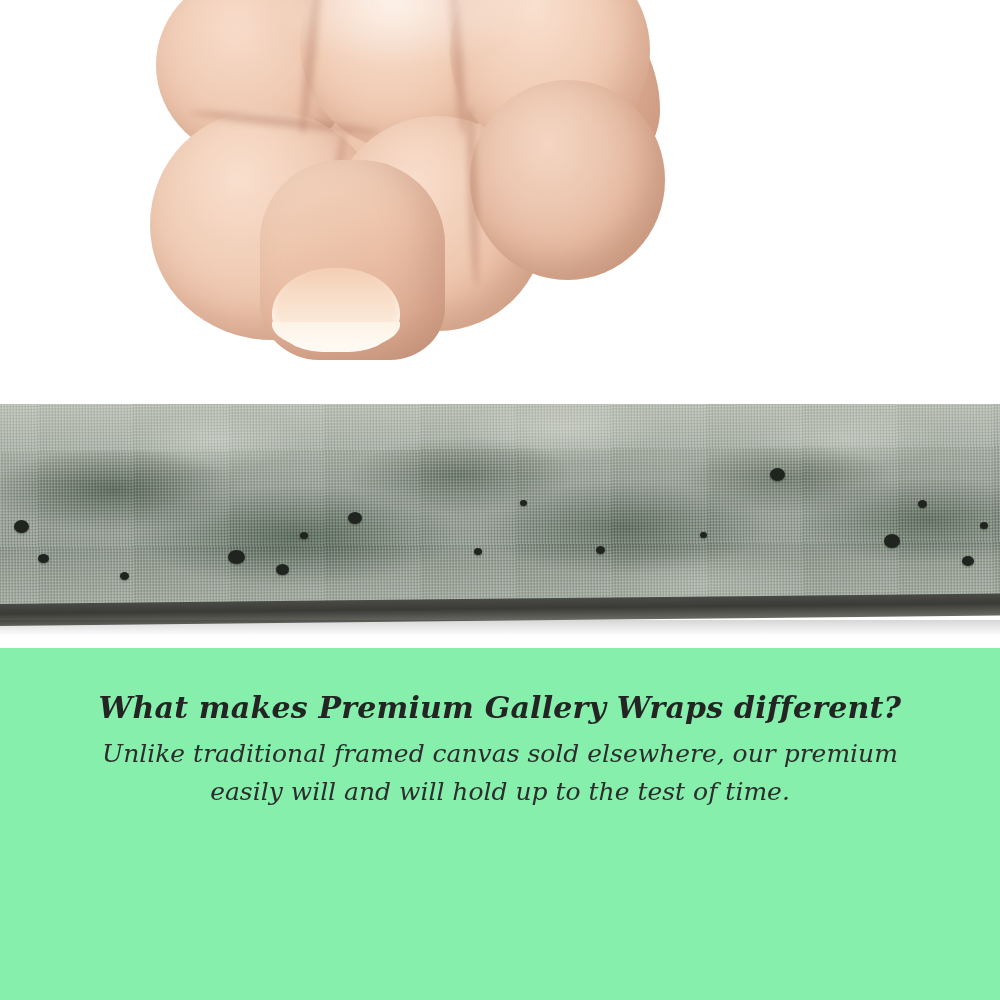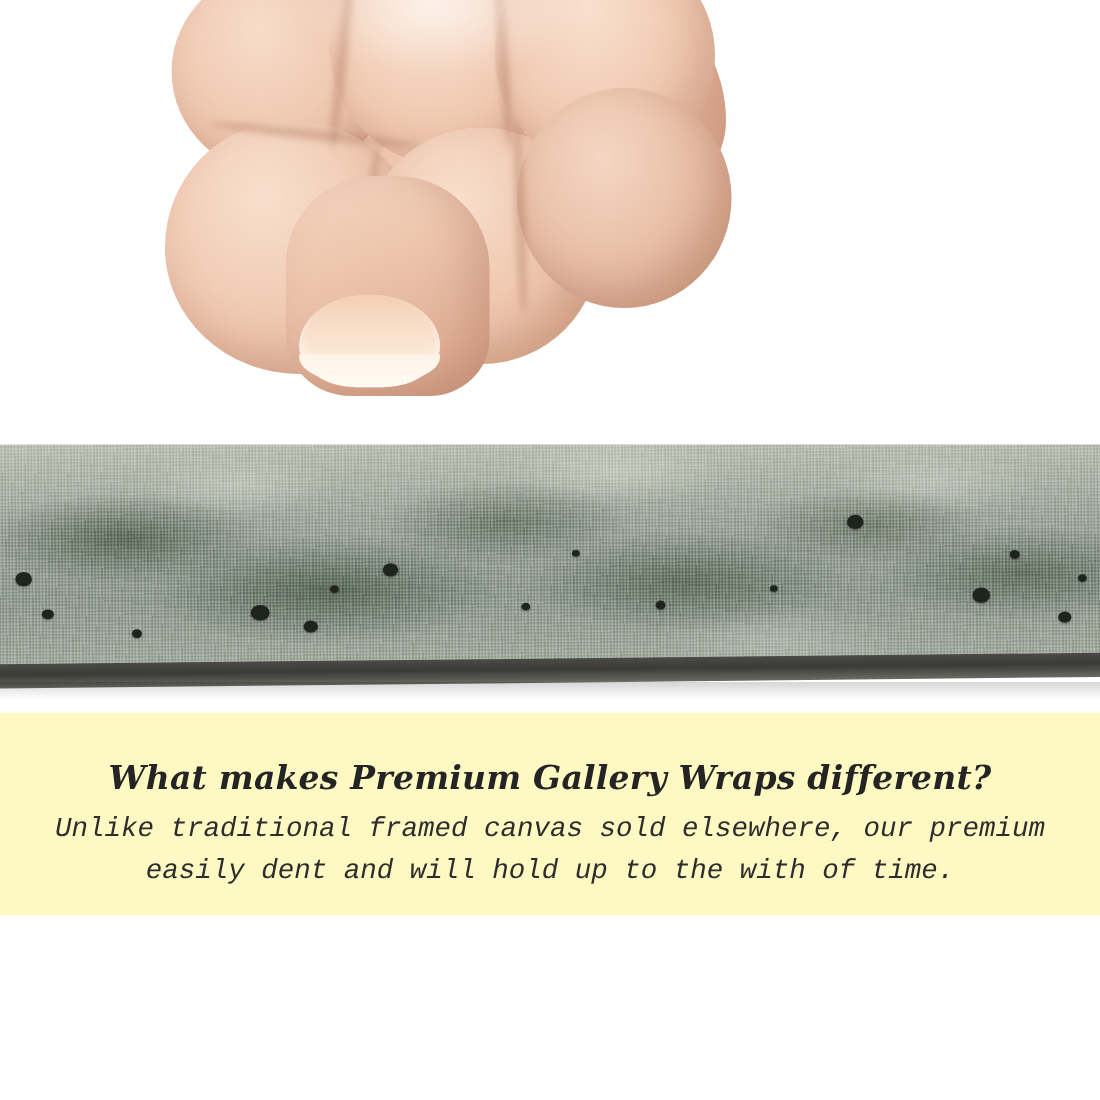--- a/index.html
+++ b/index.html
@@ -10,22 +10,22 @@
   body {
     width: 1000px;
     height: 1000px;
     font-family: "DejaVu Sans", sans-serif;
     overflow: hidden;
   }
 
   .stage {
     position: relative;
     width: 1000px;
-    height: 832px;
-    background: #fef9c3;
+    height: 1000px;
+    background: #86efac;
     overflow: hidden;
   }
 
   
   .photo {
     position: absolute;
     left: 0;
     top: 0;
     width: 1000px;
     height: 648px;
@@ -245,21 +245,20 @@
     margin: 0 0 10px 0;
     color: #242424;
   }
 
   .caption-line {
     font-size: 25px;
     line-height: 38px;
     color: #2d2d2d;
     margin: 0;
     padding: 0 38px;
-    font-family: Liberation Mono, monospace;
   }
 
   .caption-line.last {
     margin-top: 6px;
   }
 </style>
 </head>
 <body>
 
 <div class="stage">
@@ -308,16 +307,16 @@
         </div>
       <div class="strip-shadow"></div>
     </div>
 
     <div class="strip-drop"></div>
   </div>
 
   <div class="caption">
     <p class="caption-title">What makes Premium Gallery Wraps different?</p>
     <p class="caption-line">Unlike traditional framed canvas sold elsewhere, our premium</p>
-    <p class="caption-line">easily dent and will hold up to the with of time.</p>
+    <p class="caption-line">easily will and will hold up to the test of time.</p>
   </div>
 
 </div>
 
 </body></html>

